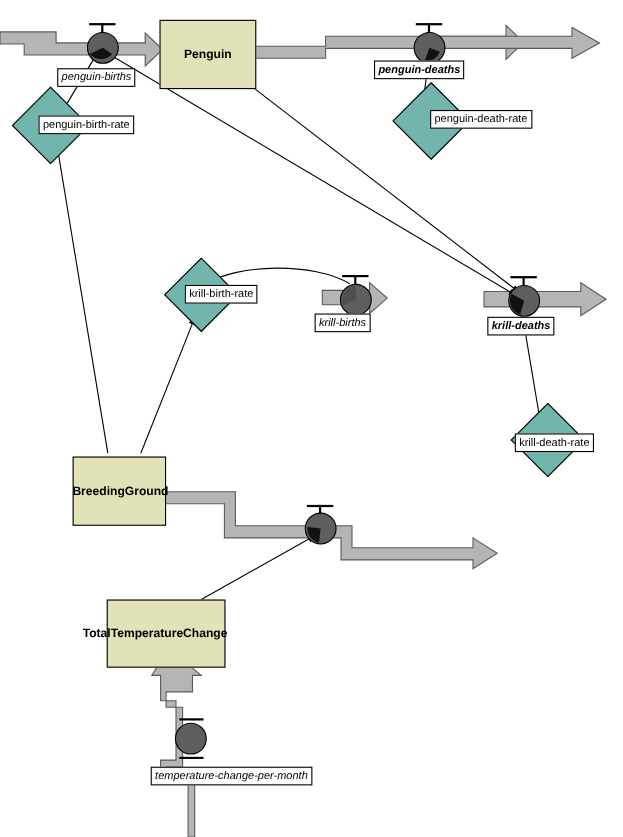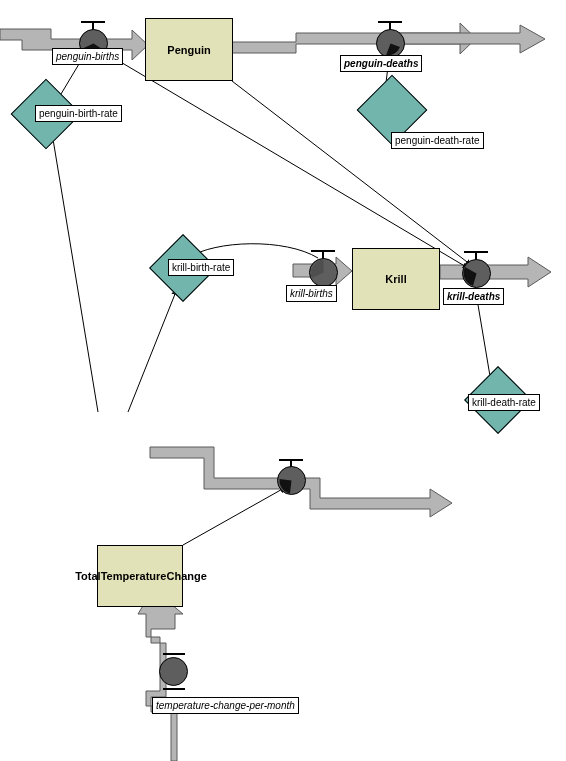--- a/index.html
+++ b/index.html
@@ -130,26 +130,26 @@
 
     <line x1="97" y1="48" x2="468" y2="268" stroke="#000000" stroke-width="1" marker-end="url(#arrowsm)"></line>
 
     <line x1="183" y1="545" x2="286" y2="487" stroke="#000000" stroke-width="1" marker-end="url(#arrow)"></line>
   </svg>
 
   <div class="stock" style="left:145px; top:18px; width:88px; height:63px;">
     <span class="stock-label">Penguin</span>
   </div>
 
-  <div class="stock" style="left:352px; top:248px; width:88px; height:62px;">
-    <span class="stock-label">Krill</span>
-  </div>
-
-
-  <div class="stock" style="left:97px; top:545px; width:86px; height:62px;">
+
+  <div class="stock" style="left:66px; top:415px; width:85px; height:63px;">
+    <span class="stock-label" style="position:absolute; left:-9px; width:103px; text-align:center;">BreedingGround</span>
+  </div>
+
+  <div class="stock" style="left:97px; top:545px; width:108px; height:62px;">
     <span class="stock-label" style="position:absolute; left:-34px; width:154px; text-align:center;">TotalTemperatureChange</span>
   </div>
 
   <div class="aux" style="left:21px; top:89px; width:50px; height:50px;"></div>
   <div class="aux" style="left:367px; top:85px; width:50px; height:50px;"></div>
   <div class="aux" style="left:159px; top:244px; width:48px; height:48px;"></div>
   <div class="aux" style="left:474px; top:376px; width:48px; height:48px;"></div>
 
   <div style="position:absolute; left:74px; top:21px; width:40px; height:40px;">
     <div class="valve-stem" style="left:18px; top:0px; width:2px; height:14px;"></div>
@@ -200,24 +200,24 @@
       </svg>
     </div>
   </div>
 
   <div style="position:absolute; left:154px; top:650px; width:40px; height:45px;">
     <div class="valve-stem" style="left:9px; top:3px; width:22px; height:2px;"></div>
     <div class="valve-stem" style="left:9px; top:38px; width:22px; height:2px;"></div>
     <div class="valve-body" style="left:5px; top:7px; width:29px; height:29px;"></div>
   </div>
 
-  <div class="namebox italic" style="left:52px; top:48px;font-style:italic;">penguin-births</div>
+  <div class="namebox italic" style="left:52px; top:62px;font-style:italic;">penguin-births</div>
   <div class="namebox italic" style="left:340px; top:55px;font-weight:bold;">penguin-deaths</div>
   <div class="namebox italic" style="left:286px; top:285px;">krill-births</div>
   <div class="namebox italic" style="left:443px; top:288px;font-weight:bold;">krill-deaths</div>
-  <div class="namebox italic" style="left:152px; top:697px;font-style:italic;">temperature-change-per-month</div>
+  <div class="namebox italic" style="left:137px; top:697px;font-style:italic;">temperature-change-per-month</div>
 
   <div class="namebox upright" style="left:35px; top:105px;">penguin-birth-rate</div>
-  <div class="namebox upright" style="left:391px; top:100px;margin-top:32px;">penguin-death-rate</div>
+  <div class="namebox upright" style="left:391px; top:100px;">penguin-death-rate</div>
   <div class="namebox upright" style="left:168px; top:259px;">krill-birth-rate</div>
   <div class="namebox upright" style="left:468px; top:394px;">krill-death-rate</div>
 
 </div>
 
 </body></html>

